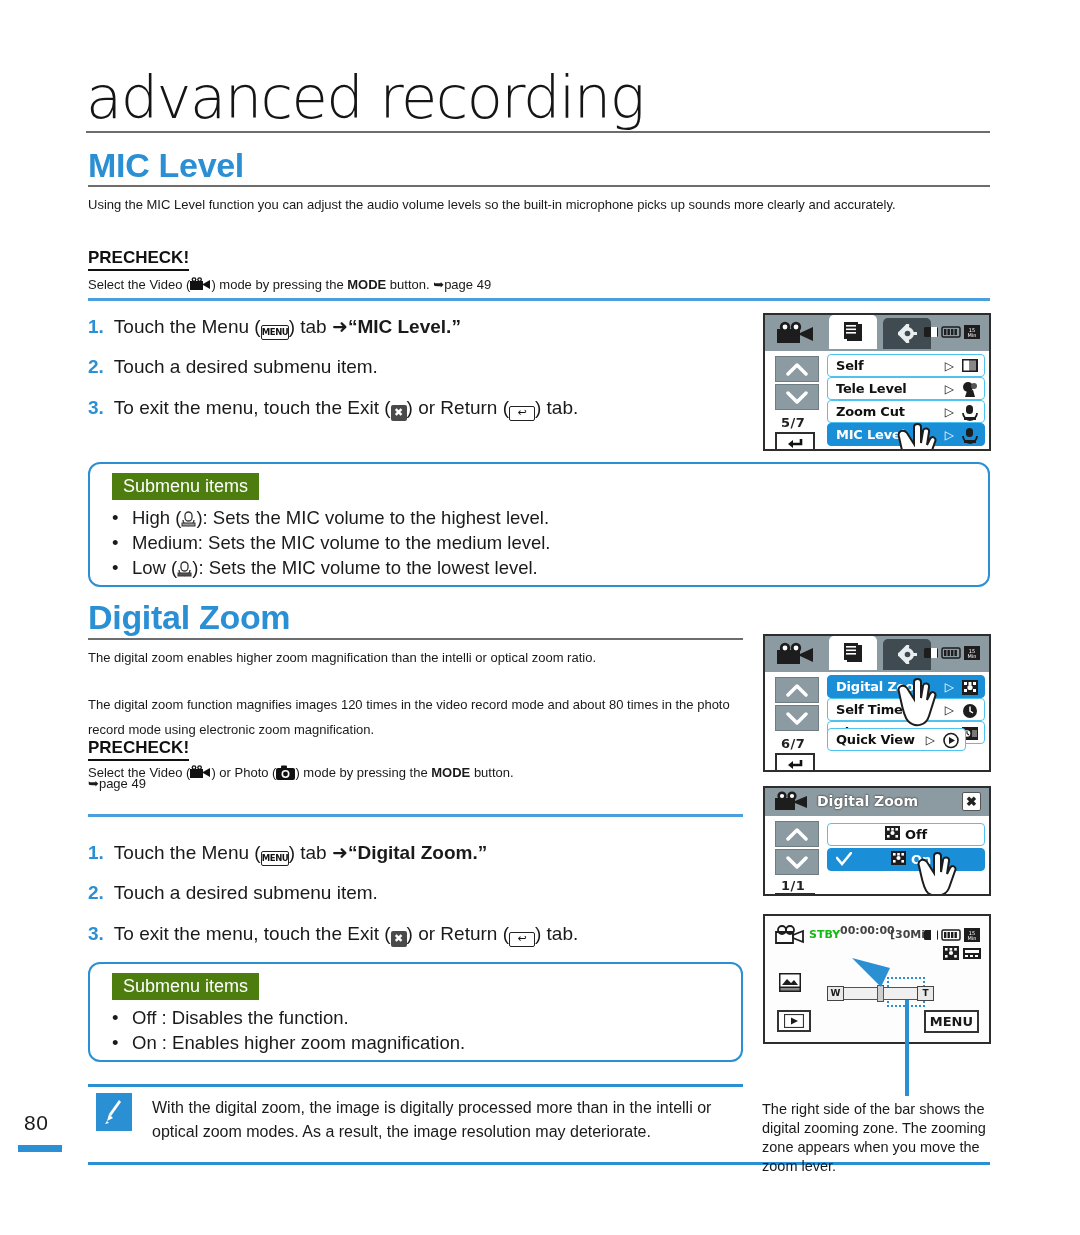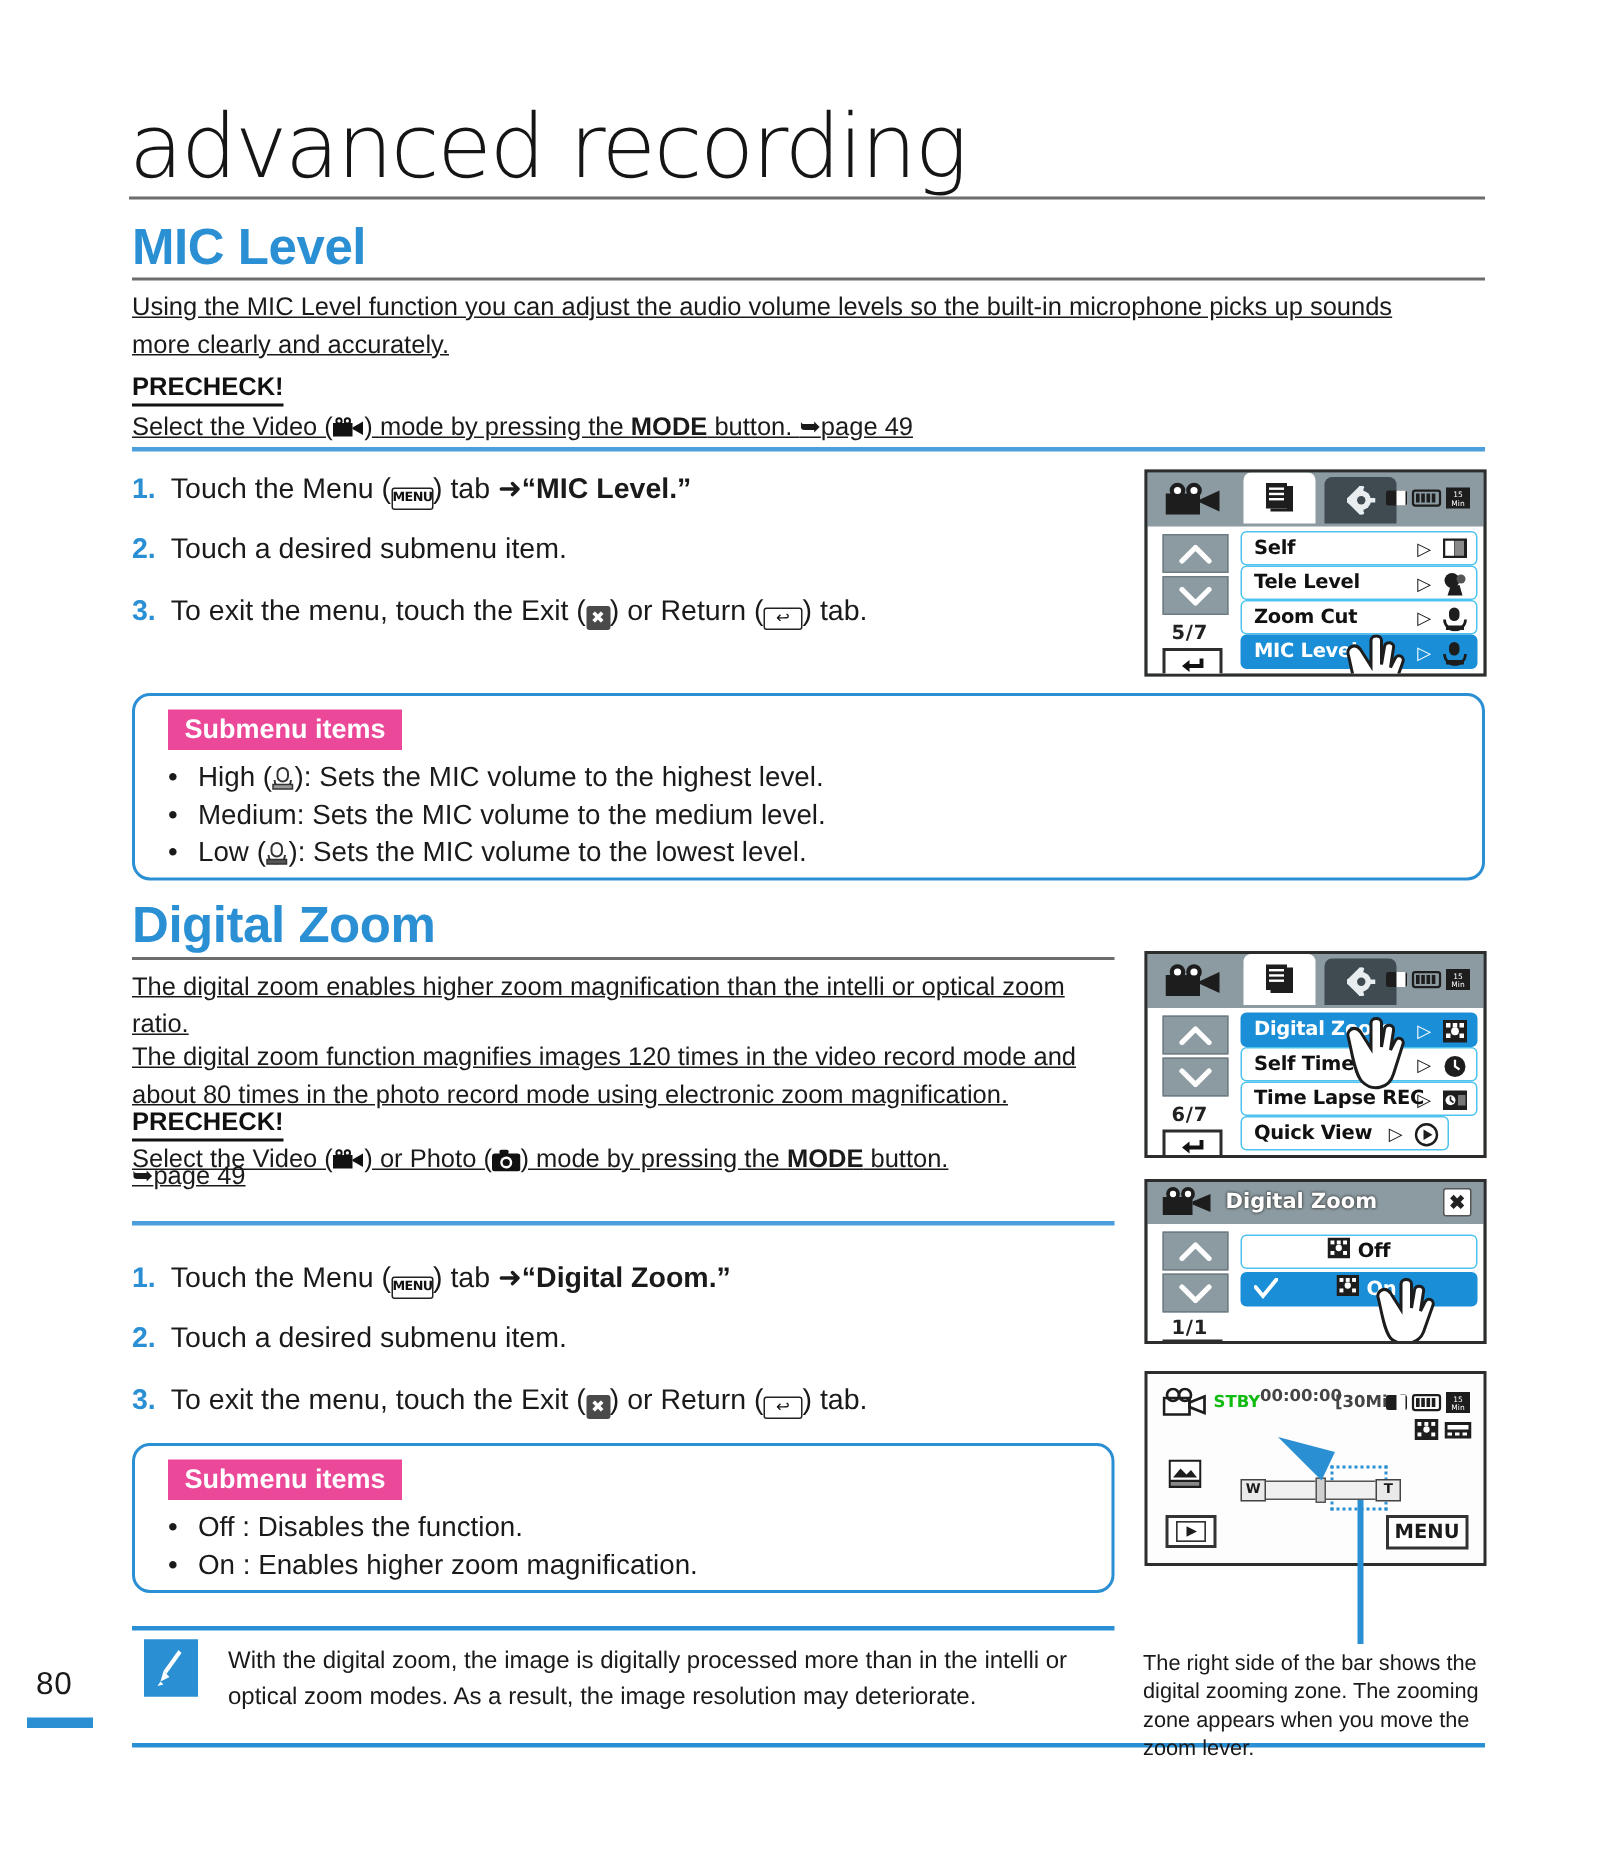--- a/index.html
+++ b/index.html
@@ -45,21 +45,21 @@
     font-size: 34px; font-weight: 700; color: #2b8fd4;
     letter-spacing: -.3px; line-height: 1;
   }
   .sec-rule {
     position: absolute; height: 2px; background: #6d6d6d;
   }
 
   
   .body-text {
     position: absolute;
-    font-size: 17px; line-height: 25px; color: #1a1a1a; text-decoration: underline;
+    font-size: 13px; line-height: 25px; color: #1a1a1a;
   }
   .precheck-label {
     position: absolute;
     font-size: 17px; font-weight: 700; color: #111;
     border-bottom: 2px solid #111; padding-bottom: 1px;
   }
   .blue-rule { position: absolute; height: 2.5px; background: #4a9fdc; }
 
   
   .step { position: absolute; font-size: 19px; color: #1a1a1a; line-height: 24px; }
@@ -96,22 +96,22 @@
   .arrow-r { font-family: "DejaVu Sans", sans-serif; }
 
   
   .sub-box {
     position: absolute;
     border: 2.5px solid #2b8fd4; border-radius: 12px;
     background: #fff;
   }
   .sub-badge {
     position: absolute;
-    background: #ec4899; color: #fff;
-    font-size: 18px; font-weight: 700;
+    background: #4d7c0f; color: #fff;
+    font-size: 18px; font-weight: 400;
     padding: 4px 11px 5px 11px;
     line-height: 1;
   }
   .sub-list { position: absolute; font-size: 18.5px; line-height: 25px; }
   .sub-list .bullet { position: absolute; left: 0; }
   .sub-list .row { position: relative; padding-left: 20px; }
   .sub-list b { font-weight: 400; }
 
   
   .note-rule-top { position: absolute; height: 3px; background: #2b8fd4; }
@@ -554,21 +554,21 @@
     <div class="mrow" style="left:62px; top:49px; width:158px;">
       <span class="lbl">Time Lapse REC</span>
       <span class="tri">▷</span>
       <span class="ricon"><svg width="18" height="17" viewBox="0 0 18 17">
             <rect x="1" y="2" width="16" height="13" fill="#1d1d1d"></rect>
             <circle cx="6" cy="8.5" r="3.3" fill="#fff"></circle>
             <path d="M6 6 L6 8.5 L8 10" stroke="#1d1d1d" stroke-width="1.1" fill="none"></path>
             <rect x="11" y="5" width="5" height="7" fill="#777"></rect>
           </svg></span>
     </div>
-    <div class="mrow" style="left:62px; top:72px; width:139px;align-items:center;">
+    <div class="mrow" style="left:62px; top:56px; width:139px;align-items:center;">
       <span class="lbl">Quick View</span>
       <span class="tri">▷</span>
       <span class="ricon"><svg width="18" height="17" viewBox="0 0 18 17">
             <circle cx="9" cy="8.5" r="7" fill="none" stroke="#1d1d1d" stroke-width="1.6"></circle>
             <path d="M7 5 L13 8.5 L7 12 Z" fill="#1d1d1d"></path>
           </svg></span>
     </div>
 
     <div class="hand" style="left:128px; top:4px;">
       <svg width="48" height="70" viewBox="0 0 48 70">

